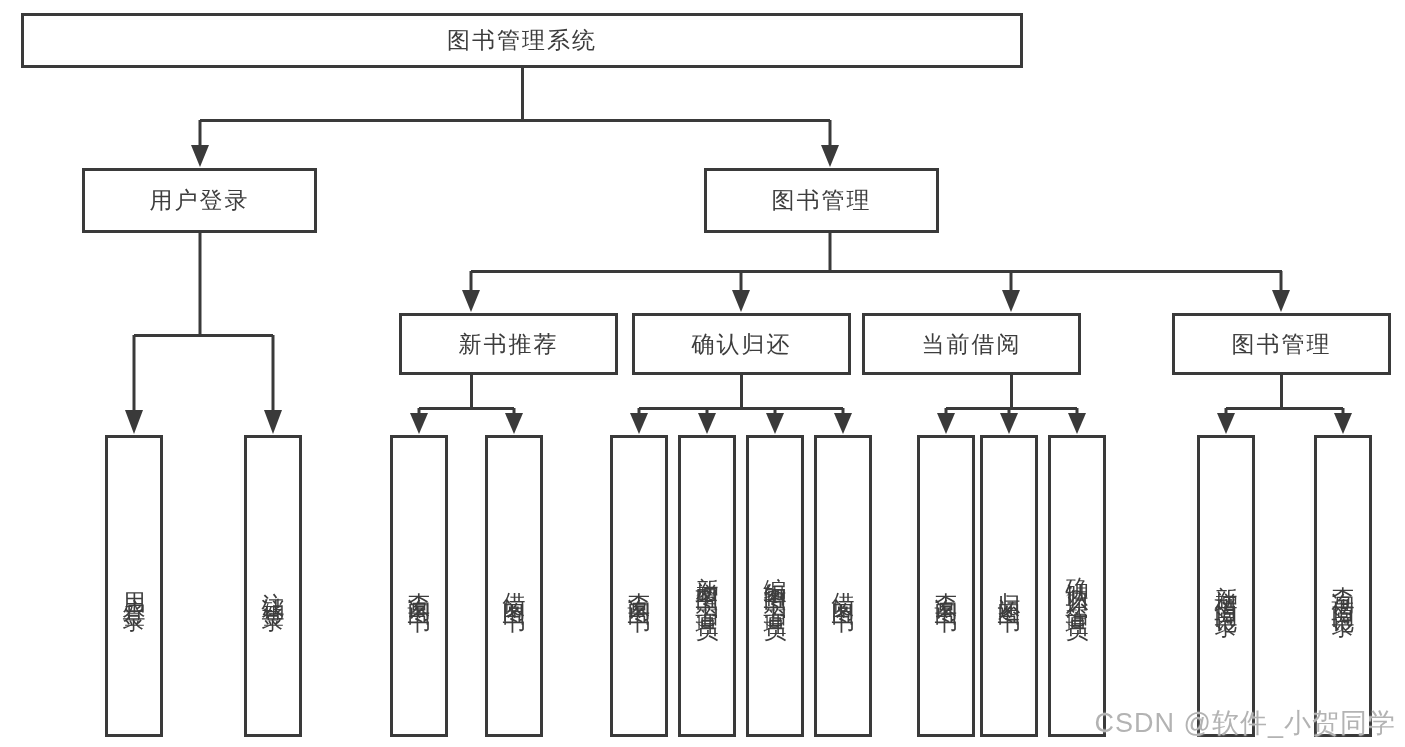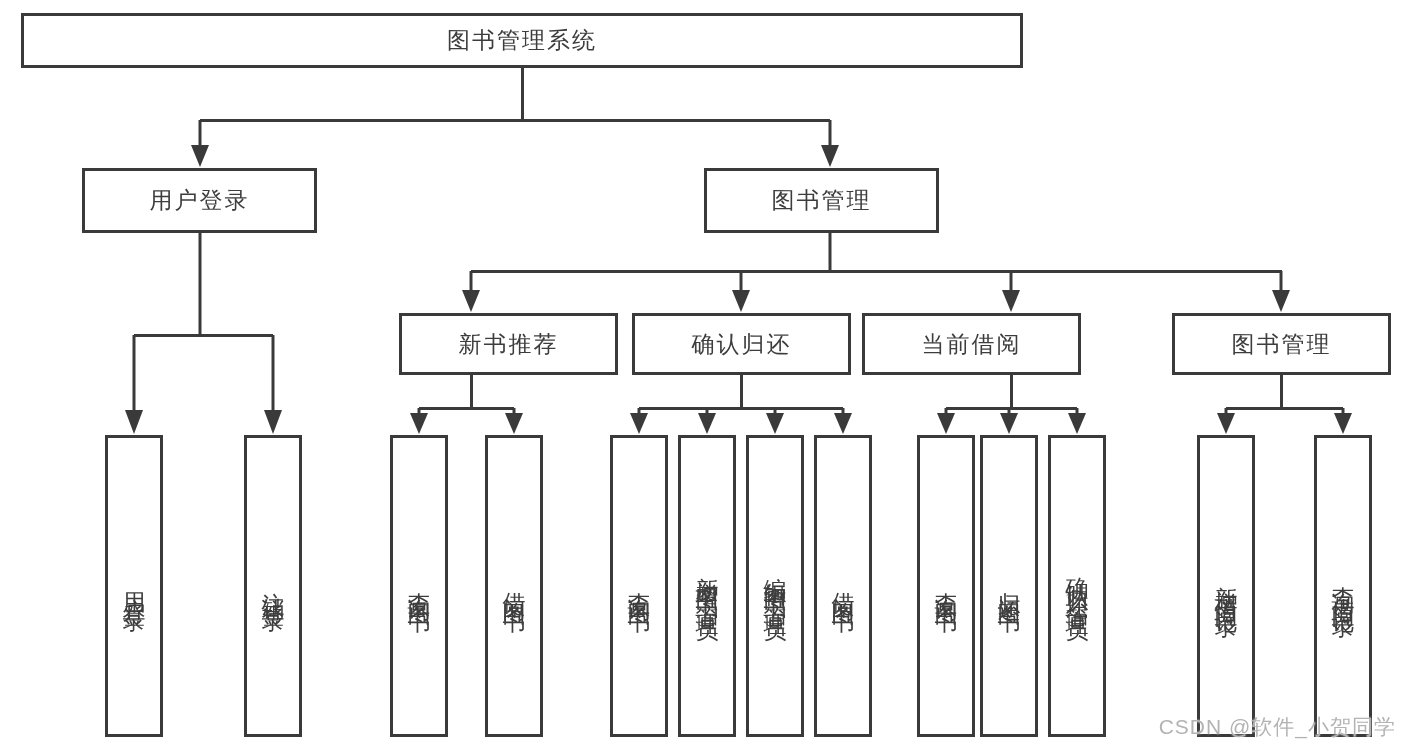--- a/index.html
+++ b/index.html
@@ -36,21 +36,21 @@
     line-height: 1;
     white-space: nowrap;
   }
   .root  { left:21px;  top:13px;  width:1002px; height:55px; }
   .lv2   { top:168px; width:235px; height:65px; }
   .lv3   { top:313px; width:219px; height:62px; }
   #watermark {
     position: absolute;
     right: 9px;
     bottom: 6px;
-    font-size: 21px;
+    font-size: 27px;
     color: #b3b3b3;
     letter-spacing: 1px;
     z-index: 5;
     text-shadow: 0 0 2px #ffffff;
   }
 </style>
 </head>
 <body>
 
 <div id="stage">

